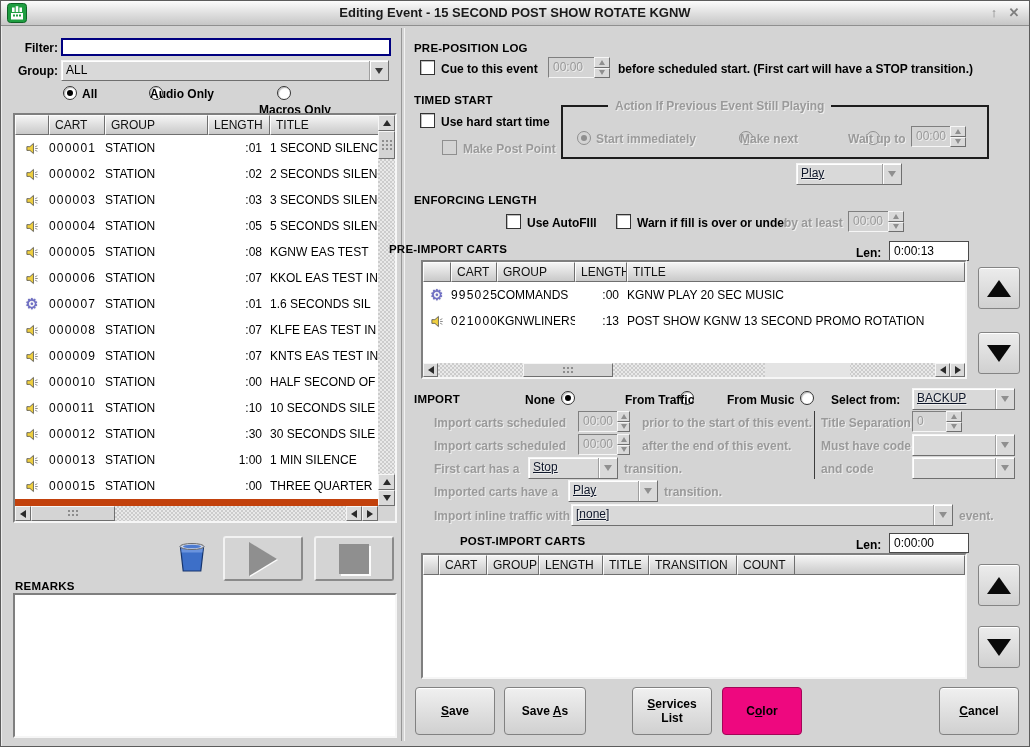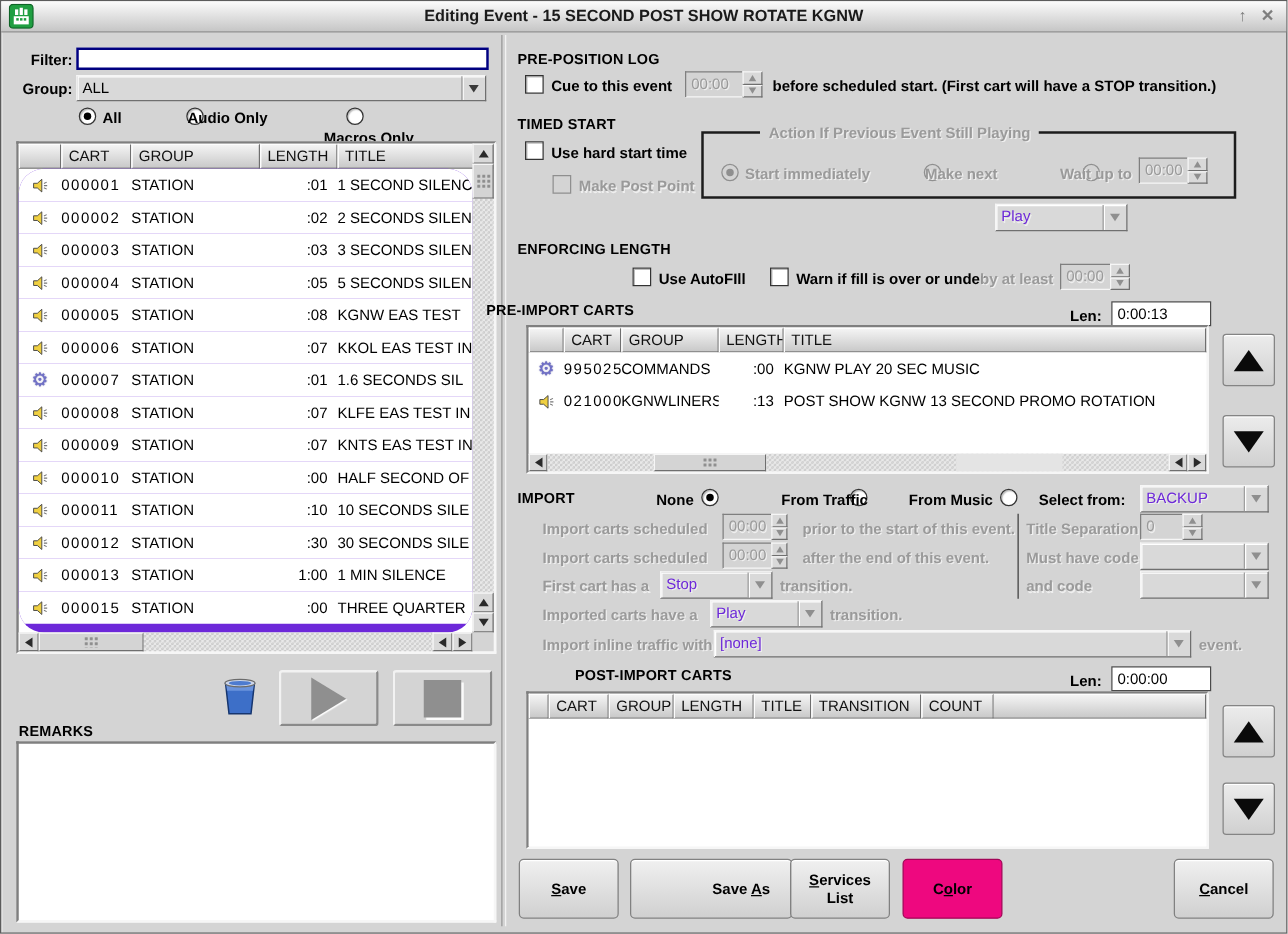--- a/index.html
+++ b/index.html
@@ -22,21 +22,21 @@
 
   .filter-input{background:#fff;border:2px solid #000080;font:12px "Liberation Sans",sans-serif;
     padding:1px 3px;outline:none;}
 
   
   .combo{display:flex;align-items:stretch;background:#d9d9d9;
     border-top:1px solid #f6f6f6;border-left:1px solid #f6f6f6;
     border-bottom:1px solid #6f6f6f;border-right:1px solid #6f6f6f;
     box-shadow:inset 1px 1px 0 #fff;}
   .combo-text{flex:1;font-size:12px;color:#000;padding:2px 4px;white-space:nowrap;overflow:hidden;}
-  .combo.disabled .combo-text{color:#6d28d9;text-shadow:1px 1px 0 #efefef;}
+  .combo.disabled .combo-text{color:#0f172a;text-shadow:1px 1px 0 #efefef;text-decoration:underline;}
   .combo-arrow{width:18px;display:flex;align-items:center;justify-content:center;
     border-left:1px solid #9f9f9f;box-shadow:inset 1px 0 0 #fff;}
   .tri-down{width:0;height:0;border-left:4px solid transparent;border-right:4px solid transparent;
     border-top:6px solid #3a3a3a;}
   .combo.disabled .tri-down{border-top-color:#8f8f8f;}
 
   
   .spin{display:flex;}
   .spin-box{background:#d4d4d4;color:#9a9a9a;font-size:12px;padding:2px 4px;flex:1;
     border-top:1px solid #7f7f7f;border-left:1px solid #7f7f7f;
@@ -162,21 +162,21 @@
 
   
   <div class="listframe abs" style="left:12px;top:112px;width:380px;height:406px;">
     <div class="lh">
       <div class="hc" style="width:34px;"></div>
       <div class="hc" style="width:56px;">CART</div>
       <div class="hc" style="width:103px;">GROUP</div>
       <div class="hc" style="width:62px;">LENGTH</div>
       <div class="hc" style="flex:1;">TITLE</div>
     </div>
-    <div class="abs" style="left:0;top:20px;right:17px;bottom:15px;overflow:hidden;background:#6d28d9;border-radius:20px;">
+    <div class="abs" style="left:0;top:20px;right:17px;bottom:15px;overflow:hidden;background:#c2410c;">
 
       <div class="lr">
         <span class="c i" style="width:34px;">
             <svg viewBox="0 0 16 16" width="15" height="15">
               <polygon points="2,6 5.2,6 9,2.6 9,13.4 5.2,10 2,10" fill="#f0d040" stroke="#444" stroke-width="0.8"></polygon>
               <path d="M10.8,6.2 L13.2,5 M10.8,8 L13.6,8 M10.8,9.8 L13.2,11" stroke="#777" stroke-width="0.9" fill="none"></path>
             </svg>
           </span>
         <span class="c cart" style="width:56px;">000001</span>
         <span class="c grp" style="width:103px;">STATION</span>
@@ -648,21 +648,21 @@
       <span class="big-up"></span>
     </div>
   <div class="mvbtn abs" style="left:977px;top:625px;width:40px;height:40px;">
       <span class="big-dn"></span>
     </div>
 
   
   <div class="btn abs" style="left:414px;top:686px;width:78px;height:46px;">
     <span><span></span><span class="accel">S</span><span>ave</span></span>
   </div>
-  <div class="btn abs" style="left:503px;top:686px;width:80px;height:46px;padding-left:48px;">
+  <div class="btn abs" style="left:503px;top:686px;width:80px;height:46px;">
     <span><span>Save </span><span class="accel">A</span><span>s</span></span>
   </div>
   <div class="btn abs" style="left:631px;top:686px;width:78px;height:46px;">
     <span><span></span><span class="accel">S</span><span>ervices</span></span>
     <span>List</span>
   </div>
   <div class="btn abs" style="left:721px;top:686px;width:78px;height:46px;background:#ee087f;border-color:#a30557;box-shadow:none;">
     <span><span>C</span><span class="accel">o</span><span>lor</span></span>
   </div>
   <div class="btn abs" style="left:938px;top:686px;width:78px;height:46px;">

